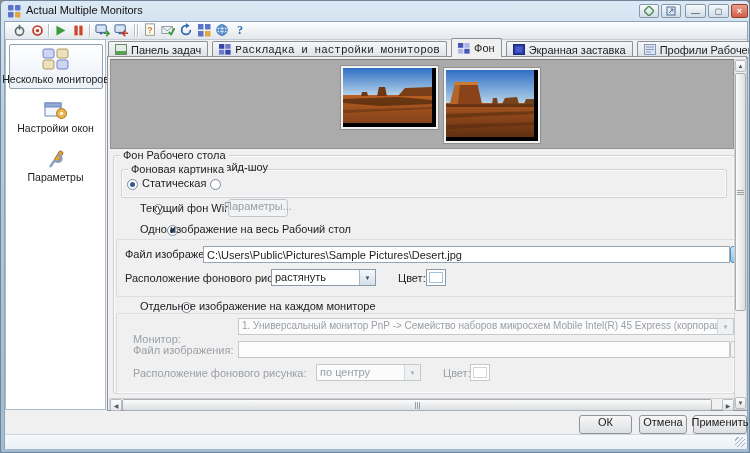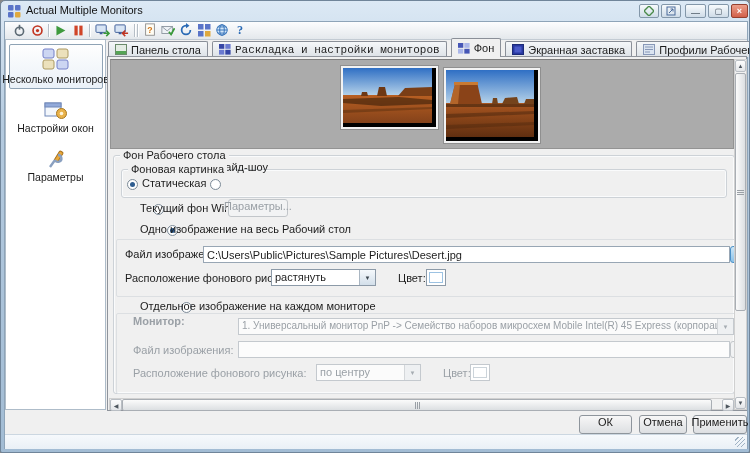--- a/index.html
+++ b/index.html
@@ -209,21 +209,21 @@
         <span class="nav-lbl">Параметры</span>
       </div>
     </div>
 
     <div class="abs" style="left:103px;top:16px;width:638px;height:19px;white-space:nowrap;">
       <div class="tab" style="margin-top:3px;">
         <svg width="12" height="11" viewBox="0 0 12 11">
             <rect x="0.5" y="0.5" width="11" height="10" fill="#e4ece4" stroke="#6a8a6a"></rect>
             <rect x="1" y="7" width="10" height="3" fill="#55a455"></rect>
           </svg>
-        <span>Панель стола</span>
+        <span>Панель задач</span>
       </div>
       <div class="tab" style="margin-top:3px;font-family:Liberation Mono, monospace;">
         <svg width="12" height="11" viewBox="0 0 12 11">
             <rect x="0" y="0" width="5.3" height="4.8" fill="#3646a6"></rect>
             <rect x="6.3" y="0" width="5.3" height="4.8" fill="#6a7ad0"></rect>
             <rect x="0" y="5.8" width="5.3" height="4.8" fill="#6a7ad0"></rect>
             <rect x="6.3" y="5.8" width="5.3" height="4.8" fill="#3646a6"></rect>
           </svg>
         <span>Раскладка и настройки мониторов</span>
       </div>
@@ -339,21 +339,21 @@
       <span class="abs lbl" style="left:290px;top:215px;">Цвет:</span>
       <div class="abs swatch" style="left:318px;top:212px;width:20px;height:17px;">
           <span class="in"></span>
         </div>
 
       
       <span class="abs radio" style="left:17px;top:245px;"></span>
       <span class="abs lbl" style="left:32px;top:243px;">Отдельное изображение на каждом мониторе</span>
 
       <div class="abs subfr" style="left:8px;top:256px;width:618px;height:79px;"></div>
-      <span class="abs lbl dis" style="left:25px;top:258px;font-weight:bold;">Монитор:</span>
+      <span class="abs lbl dis" style="left:25px;top:276px;">Монитор:</span>
       <div class="abs dd disb" style="left:130px;top:261px;width:496px;height:17px;">
         <span class="t" style="font-size:10px;">1. Универсальный монитор PnP -&gt; Семейство наборов микросхем Mobile Intel(R) 45 Express (корпорация Майкрософт - WDDM 1.1)</span>
         <span class="a">▼</span>
       </div>
       <span class="abs lbl dis" style="left:25px;top:287px;">Файл изображения:</span>
       <input class="abs txt disb" style="left: 130px; top: 284px; width: 492px; height: 17px;" value="">
       <div class="abs btn disb" style="left:622px;top:284px;width:14px;height:17px;"></div>
       <span class="abs lbl dis" style="left:25px;top:310px;">Расположение фонового рисунка:</span>
       <div class="abs dd disb" style="left:208px;top:307px;width:105px;height:17px;">
         <span class="t">по центру</span>

